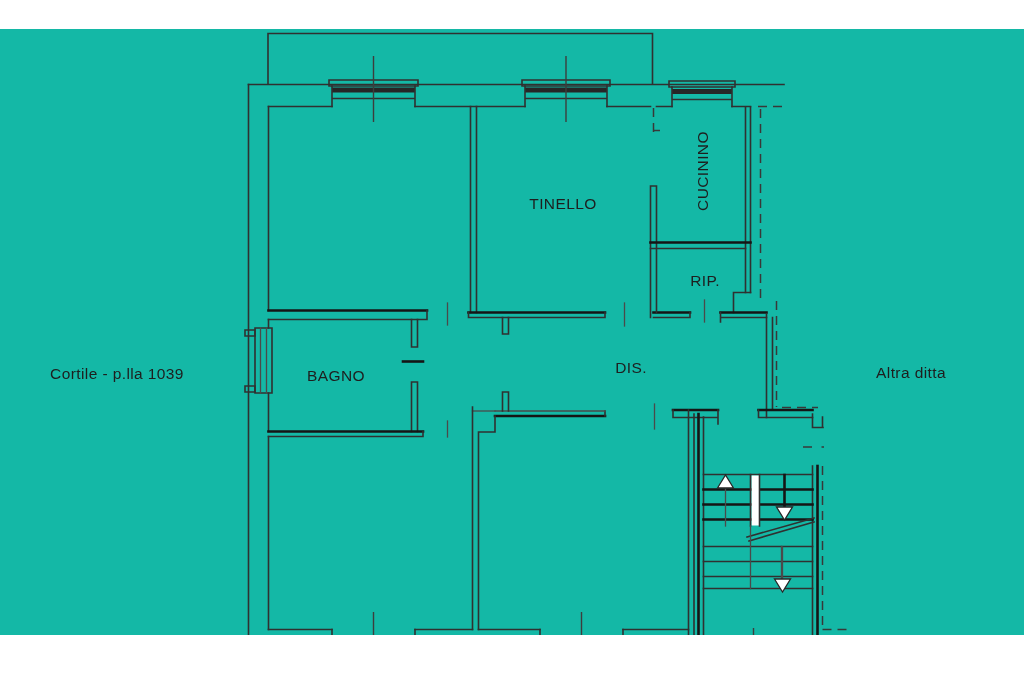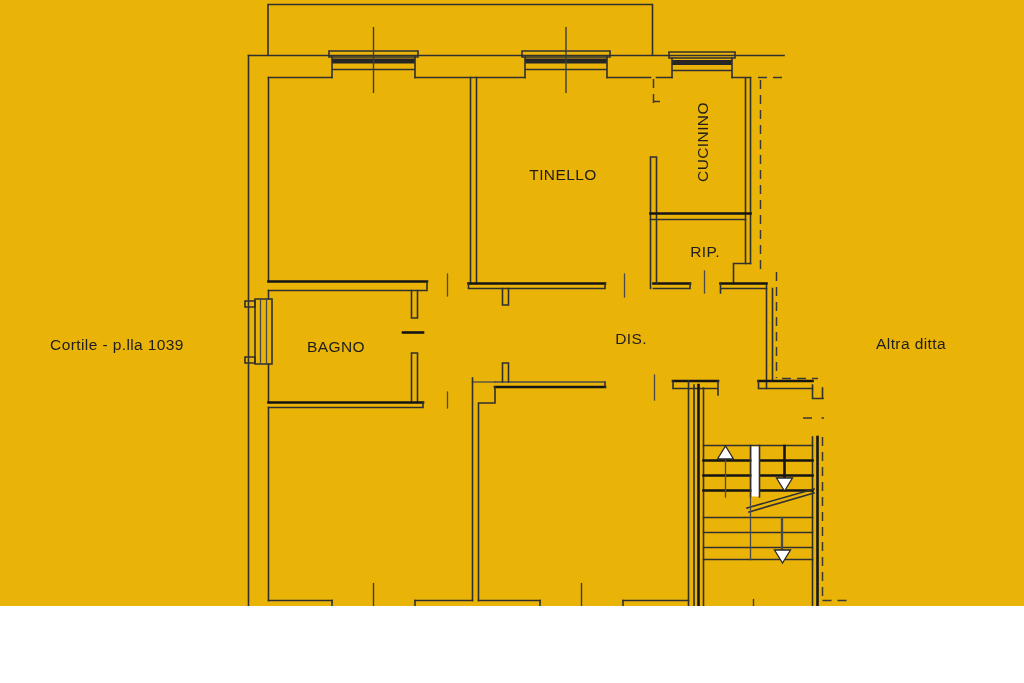--- a/index.html
+++ b/index.html
@@ -1,16 +1,16 @@
 <!DOCTYPE html>
 <html><head>
 <meta charset="utf-8">
 <style>
   html,body{margin:0;padding:0;background:#ffffff;}
-  #stage{position:relative;width:1024px;height:606px;background:#eab308;overflow:hidden;}
+  #stage{position:relative;width:1024px;height:606px;background:#14b8a6;overflow:hidden;margin-top:29px;}
   svg{position:absolute;left:0;top:0;}
   .w    {stroke:#303030;stroke-width:1.6;fill:none;stroke-linecap:square;}
   .wd   {stroke:#151515;stroke-width:2.6;fill:none;stroke-linecap:square;}
   .thin {stroke:#4a4a4a;stroke-width:1.3;fill:none;stroke-linecap:square;}
   .axis {stroke:#3d3d3d;stroke-width:1.4;fill:none;}
   .dash {stroke:#383838;stroke-width:1.5;fill:none;stroke-dasharray:9 6;}
   .sill {fill:#262626;stroke:none;}
   .arrow{fill:#ffffff;stroke:#262626;stroke-width:1.3;}
   .mask {fill:#ffffff;stroke:none;}
   .label{font-family:"Liberation Sans","DejaVu Sans",sans-serif;font-size:15.5px;fill:#1e1e1e;letter-spacing:0.4px;}

